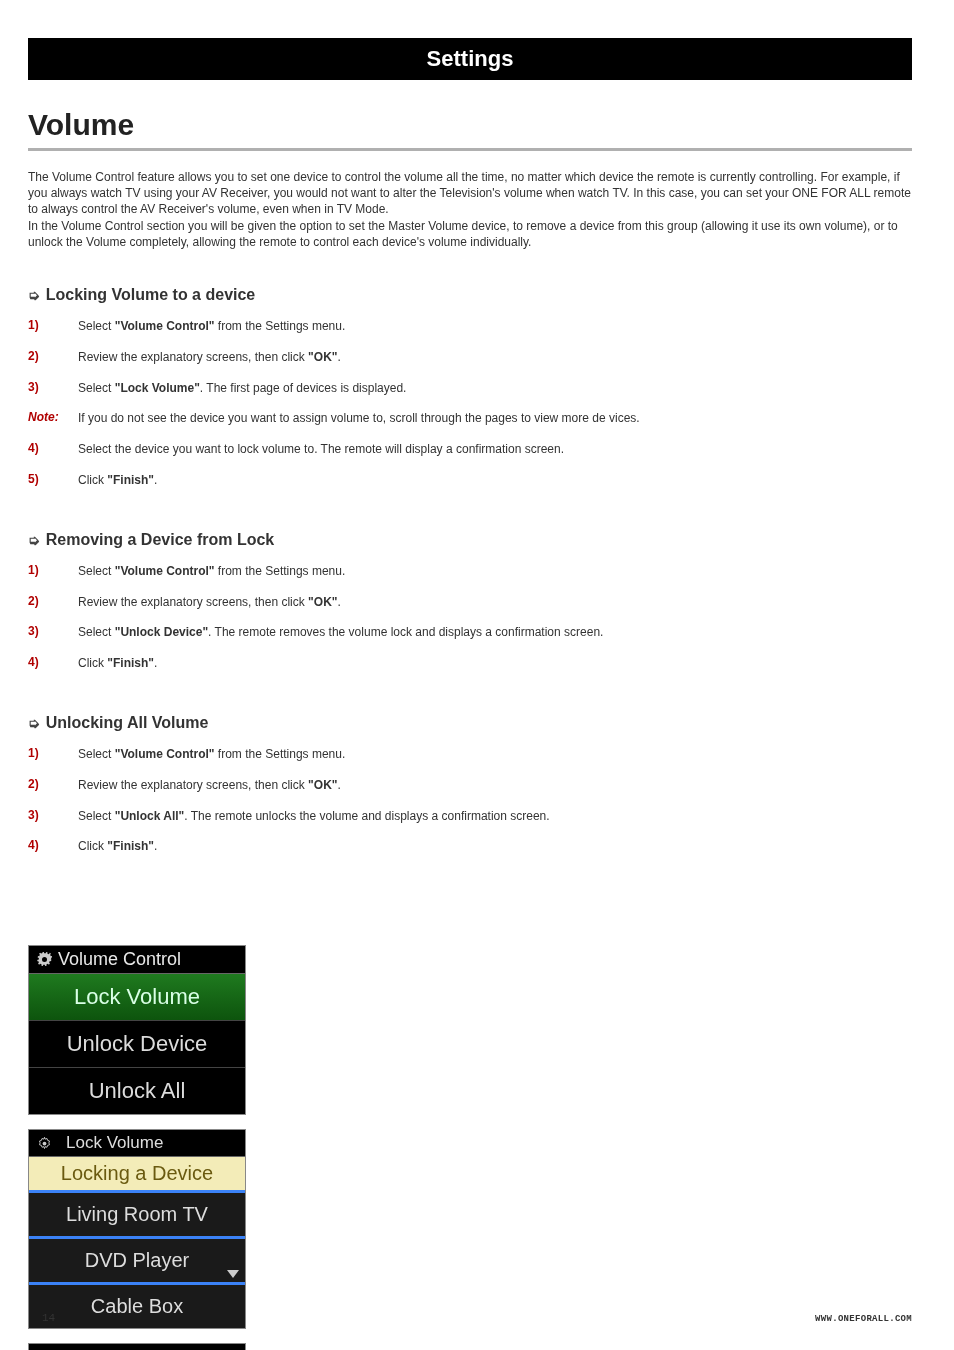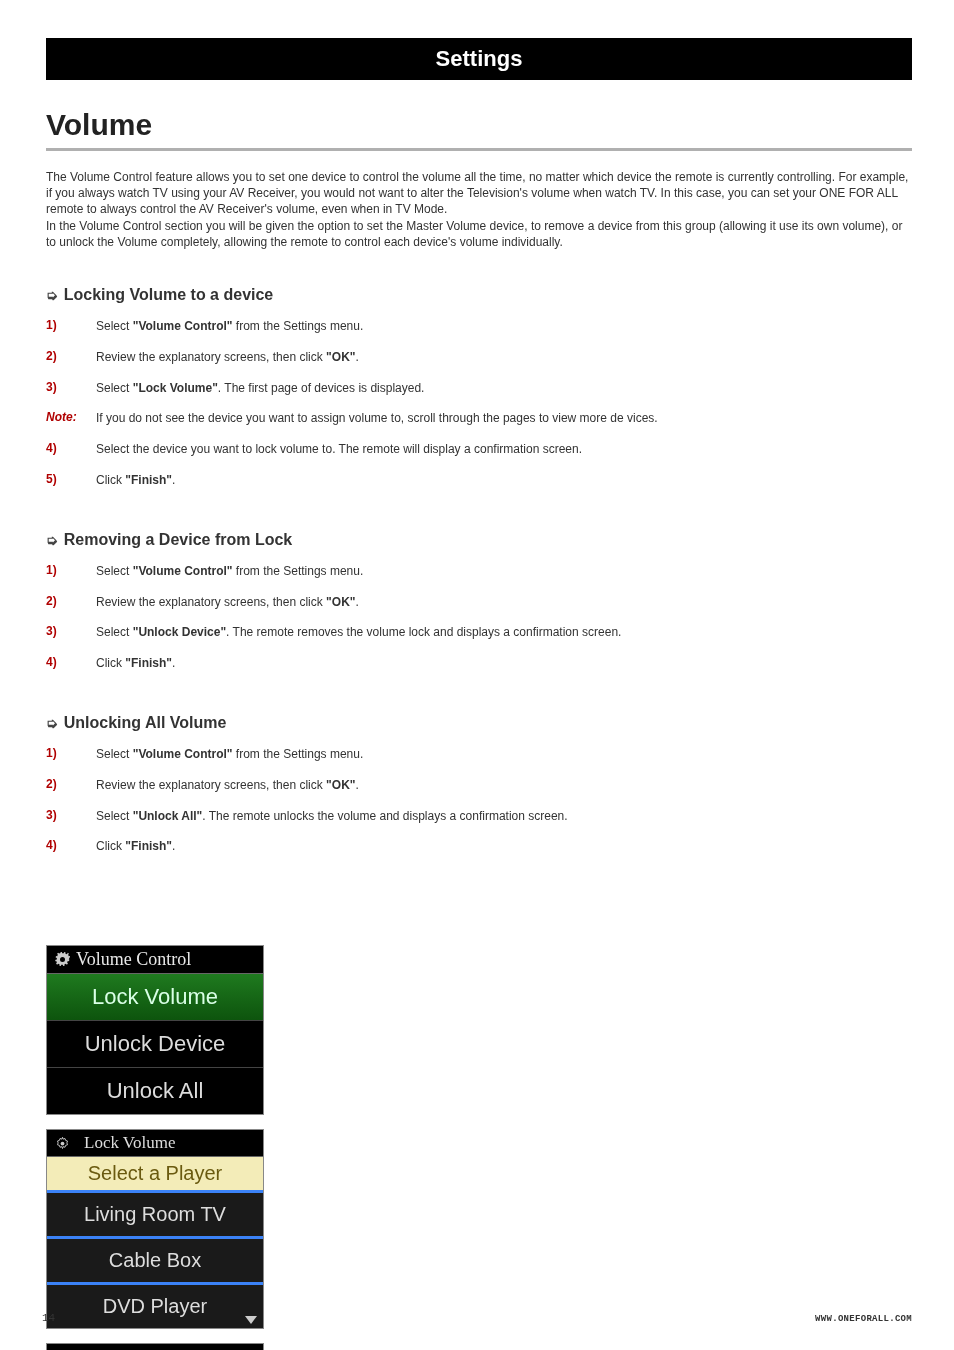--- a/index.html
+++ b/index.html
@@ -1,36 +1,36 @@
 <!DOCTYPE html>
 <html><head>
 <meta charset="utf-8">
 <style>
   * { box-sizing: border-box; margin: 0; padding: 0; }
   html, body { width: 954px; height: 1350px; font-family: "Myriad Pro", "Segoe UI", Arial, sans-serif; color: #222; background: #fff; }
-  .page { position: relative; width: 954px; height: 1350px; padding: 32px 42px 30px 46px; }
+  .page { position: relative; width: 954px; height: 1350px; padding: 32px 42px 30px 28px; }
   .settings-bar { background: #000; color: #fff; font-size: 22px; font-weight: bold; text-align: center; padding: 8px 0; margin: 6px 0 28px 0; }
   .columns { display: flex; align-items: flex-start; gap: 76px; flex-direction: column; }
   .left { flex: 1; }
   .right { width: 218px; flex-shrink: 0; }
   .h-volume { font-size: 30px; font-weight: bold; color: #222; padding-bottom: 6px; border-bottom: 3px solid #b0b0b0; margin-bottom: 18px; }
   .intro { font-size: 12px; color: #333; line-height: 1.35; margin-bottom: 36px; }
   .subhead { font-size: 16px; font-weight: bold; color: #333; margin: 10px 0 14px 0; display: flex; align-items: center; gap: 6px; }
   .subhead .arrow { font-size: 14px; color: #444; }
   .steps { font-size: 12px; margin-bottom: 42px; }
   .step-row { display: flex; align-items: flex-start; margin-bottom: 14px; }
   .step-num { width: 50px; font-weight: bold; color: #333; flex-shrink: 0; }
   .step-num.red { color: #b00000; }
   .step-num.note { font-style: italic; font-weight: bold; color: #b00000; }
   .step-text { flex: 1; line-height: 1.4; color: #333; }
   .step-text .bold { font-weight: bold; }
   .step-text.italic { }
   
   .screen { width: 100%; border: 1px solid #888; margin-bottom: 14px; font-family: "Trebuchet MS", sans-serif; }
-  .screen .hdr { background: #000; color: #e8e8e8; font-size: 18px; padding: 3px 8px; display: flex; align-items: center; gap: 6px; border-bottom: 1px solid #666; font-family: Liberation Serif, serif; }
+  .screen .hdr { background: #000; color: #e8e8e8; font-size: 18px; padding: 3px 8px; display: flex; align-items: center; gap: 6px; border-bottom: 1px solid #666; }
   .screen .hdr.small { font-size: 17px; color: #ddd; }
   .gear { display: inline-block; width: 15px; height: 15px; }
   .screen .row { font-size: 22px; text-align: center; padding: 10px 4px; }
   .screen .row.green  { background: linear-gradient(#1f7a1f, #0d540d); color: #d9ffe6; }
   .screen .row.black  { background: #000; color: #dcdcdc; border-top: 1px solid #444; }
   .headline-amber { background: #f3ecb8; color: #6a5a10; font-size: 20px; text-align: center; padding: 5px 4px; }
   .dev-row { background: #1a1a1a; color: #ddd; font-size: 20px; text-align: center; padding: 10px 4px; border-top: 3px solid #3b82f6; position: relative; }
   .dev-row.last::after { content:""; position:absolute; right:6px; bottom:4px; width:0;height:0;border-left:6px solid transparent;border-right:6px solid transparent;border-top:8px solid #ccc; }
   .confirm-box { background: #f3ecb8; color: #4a4a20; font-size: 25px; text-align: center; padding: 14px 10px 18px; line-height: 1.25; }
   .confirm-buttons { display: flex; }
@@ -145,24 +145,24 @@
       </div>
 
       <div class="screen">
         <div class="hdr small">
           <svg class="gear" viewBox="0 0 24 24" fill="#ccc">
               <circle cx="12" cy="12" r="3"></circle>
               <path d="M12 2l1 3 3-1 1 3 3 1-1 3 1 3-3 1-1 3-3-1-1 3-1-3-3 1-1-3-3-1 1-3-1-3 3-1 1-3 3 1z" fill="none" stroke="#ccc" stroke-width="1.5"></path>
             </svg>
           <span style="margin-left:8px;">Lock Volume</span>
         </div>
-        <div class="headline-amber">Select a Player</div>
+        <div class="headline-amber">Locking a Device</div>
         <div class="dev-row">Living Room TV</div>
+        <div class="dev-row last">DVD Player</div>
         <div class="dev-row">Cable Box</div>
-        <div class="dev-row last">DVD Player</div>
       </div>
 
       <div class="screen">
         <div class="hdr small">
           <svg class="gear" viewBox="0 0 24 24" fill="#ccc">
               <circle cx="12" cy="12" r="3"></circle>
               <path d="M12 2l1 3 3-1 1 3 3 1-1 3 1 3-3 1-1 3-3-1-1 3-1-3-3 1-1-3-3-1 1-3-1-3 3-1 1-3 3 1z" fill="none" stroke="#ccc" stroke-width="1.5"></path>
             </svg>
           <span style="margin-left:14px;">Unlock All</span>
         </div>

